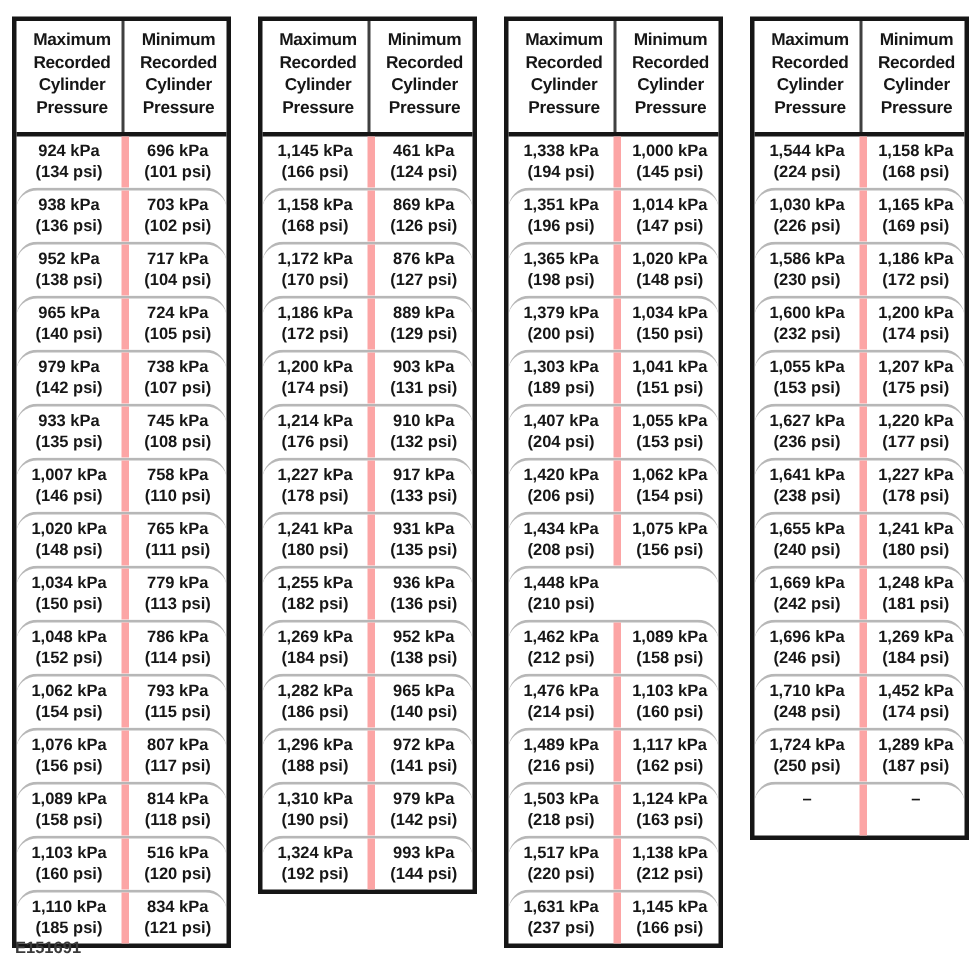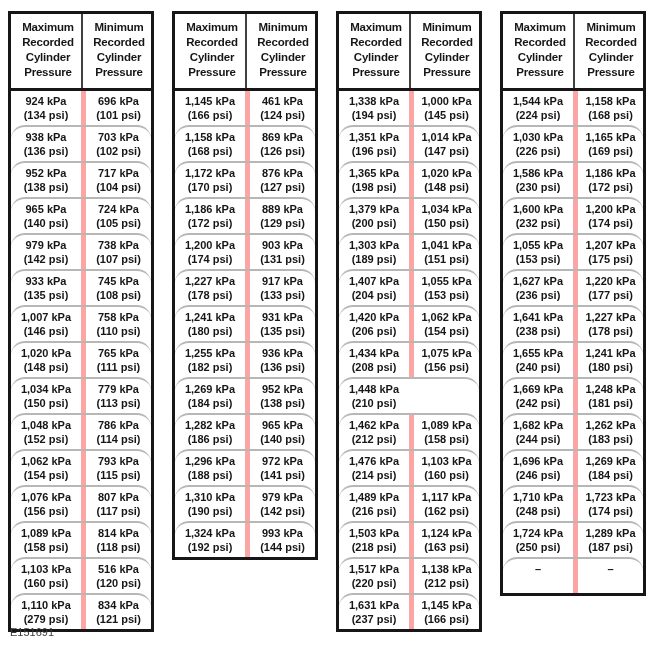--- a/index.html
+++ b/index.html
@@ -24,21 +24,21 @@
   .tr + .tr{border-top:2px solid #b7b7b7;}
   .td{
     width:50%;box-sizing:border-box;text-align:center;padding:3px 1px;
     font-size:11px;font-weight:bold;line-height:14px;
   }
   .td.min{border-left:5px solid #fca5a5;}
   .kpa,.psi{white-space:nowrap;}
   .psi{min-height:14px;}
   .figure-label{
     position:absolute;left:10px;top:626px;
-    font-size:11px;font-weight:normal;color:#3a3a3a;
+    font-size:11px;font-weight:bold;color:#3a3a3a;
   }
 </style>
 </head>
 <body>
 
 <div class="page">
   <div class="tables">
 
     <div class="ptable">
       <div class="thead">
@@ -182,21 +182,21 @@
               <div class="psi">(160 psi)</div>
             </div>
             <div class="td min">
               <div class="kpa">516 kPa</div>
               <div class="psi">(120 psi)</div>
             </div>
           </div>
           <div class="tr">
             <div class="td max">
               <div class="kpa">1,110 kPa</div>
-              <div class="psi">(279 psi)</div>
+              <div class="psi">(185 psi)</div>
             </div>
             <div class="td min">
               <div class="kpa">834 kPa</div>
               <div class="psi">(121 psi)</div>
             </div>
           </div>
         </div>
     </div>
 
     <div class="ptable">
@@ -250,20 +250,30 @@
               <div class="kpa">1,200 kPa</div>
               <div class="psi">(174 psi)</div>
             </div>
             <div class="td min">
               <div class="kpa">903 kPa</div>
               <div class="psi">(131 psi)</div>
             </div>
           </div>
           <div class="tr">
             <div class="td max">
+              <div class="kpa">1,214 kPa</div>
+              <div class="psi">(176 psi)</div>
+            </div>
+            <div class="td min">
+              <div class="kpa">910 kPa</div>
+              <div class="psi">(132 psi)</div>
+            </div>
+          </div>
+          <div class="tr">
+            <div class="td max">
               <div class="kpa">1,227 kPa</div>
               <div class="psi">(178 psi)</div>
             </div>
             <div class="td min">
               <div class="kpa">917 kPa</div>
               <div class="psi">(133 psi)</div>
             </div>
           </div>
           <div class="tr">
             <div class="td max">
@@ -584,45 +594,35 @@
               <div class="kpa">1,669 kPa</div>
               <div class="psi">(242 psi)</div>
             </div>
             <div class="td min">
               <div class="kpa">1,248 kPa</div>
               <div class="psi">(181 psi)</div>
             </div>
           </div>
           <div class="tr">
             <div class="td max">
-              <div class="kpa">1,682 kPa</div>
-              <div class="psi">(244 psi)</div>
-            </div>
-            <div class="td min">
-              <div class="kpa">1,262 kPa</div>
-              <div class="psi">(183 psi)</div>
-            </div>
-          </div>
-          <div class="tr">
-            <div class="td max">
               <div class="kpa">1,696 kPa</div>
               <div class="psi">(246 psi)</div>
             </div>
             <div class="td min">
               <div class="kpa">1,269 kPa</div>
               <div class="psi">(184 psi)</div>
             </div>
           </div>
           <div class="tr">
             <div class="td max">
               <div class="kpa">1,710 kPa</div>
               <div class="psi">(248 psi)</div>
             </div>
             <div class="td min">
-              <div class="kpa">1,723 kPa</div>
+              <div class="kpa">1,452 kPa</div>
               <div class="psi">(174 psi)</div>
             </div>
           </div>
           <div class="tr">
             <div class="td max">
               <div class="kpa">1,724 kPa</div>
               <div class="psi">(250 psi)</div>
             </div>
             <div class="td min">
               <div class="kpa">1,289 kPa</div>

